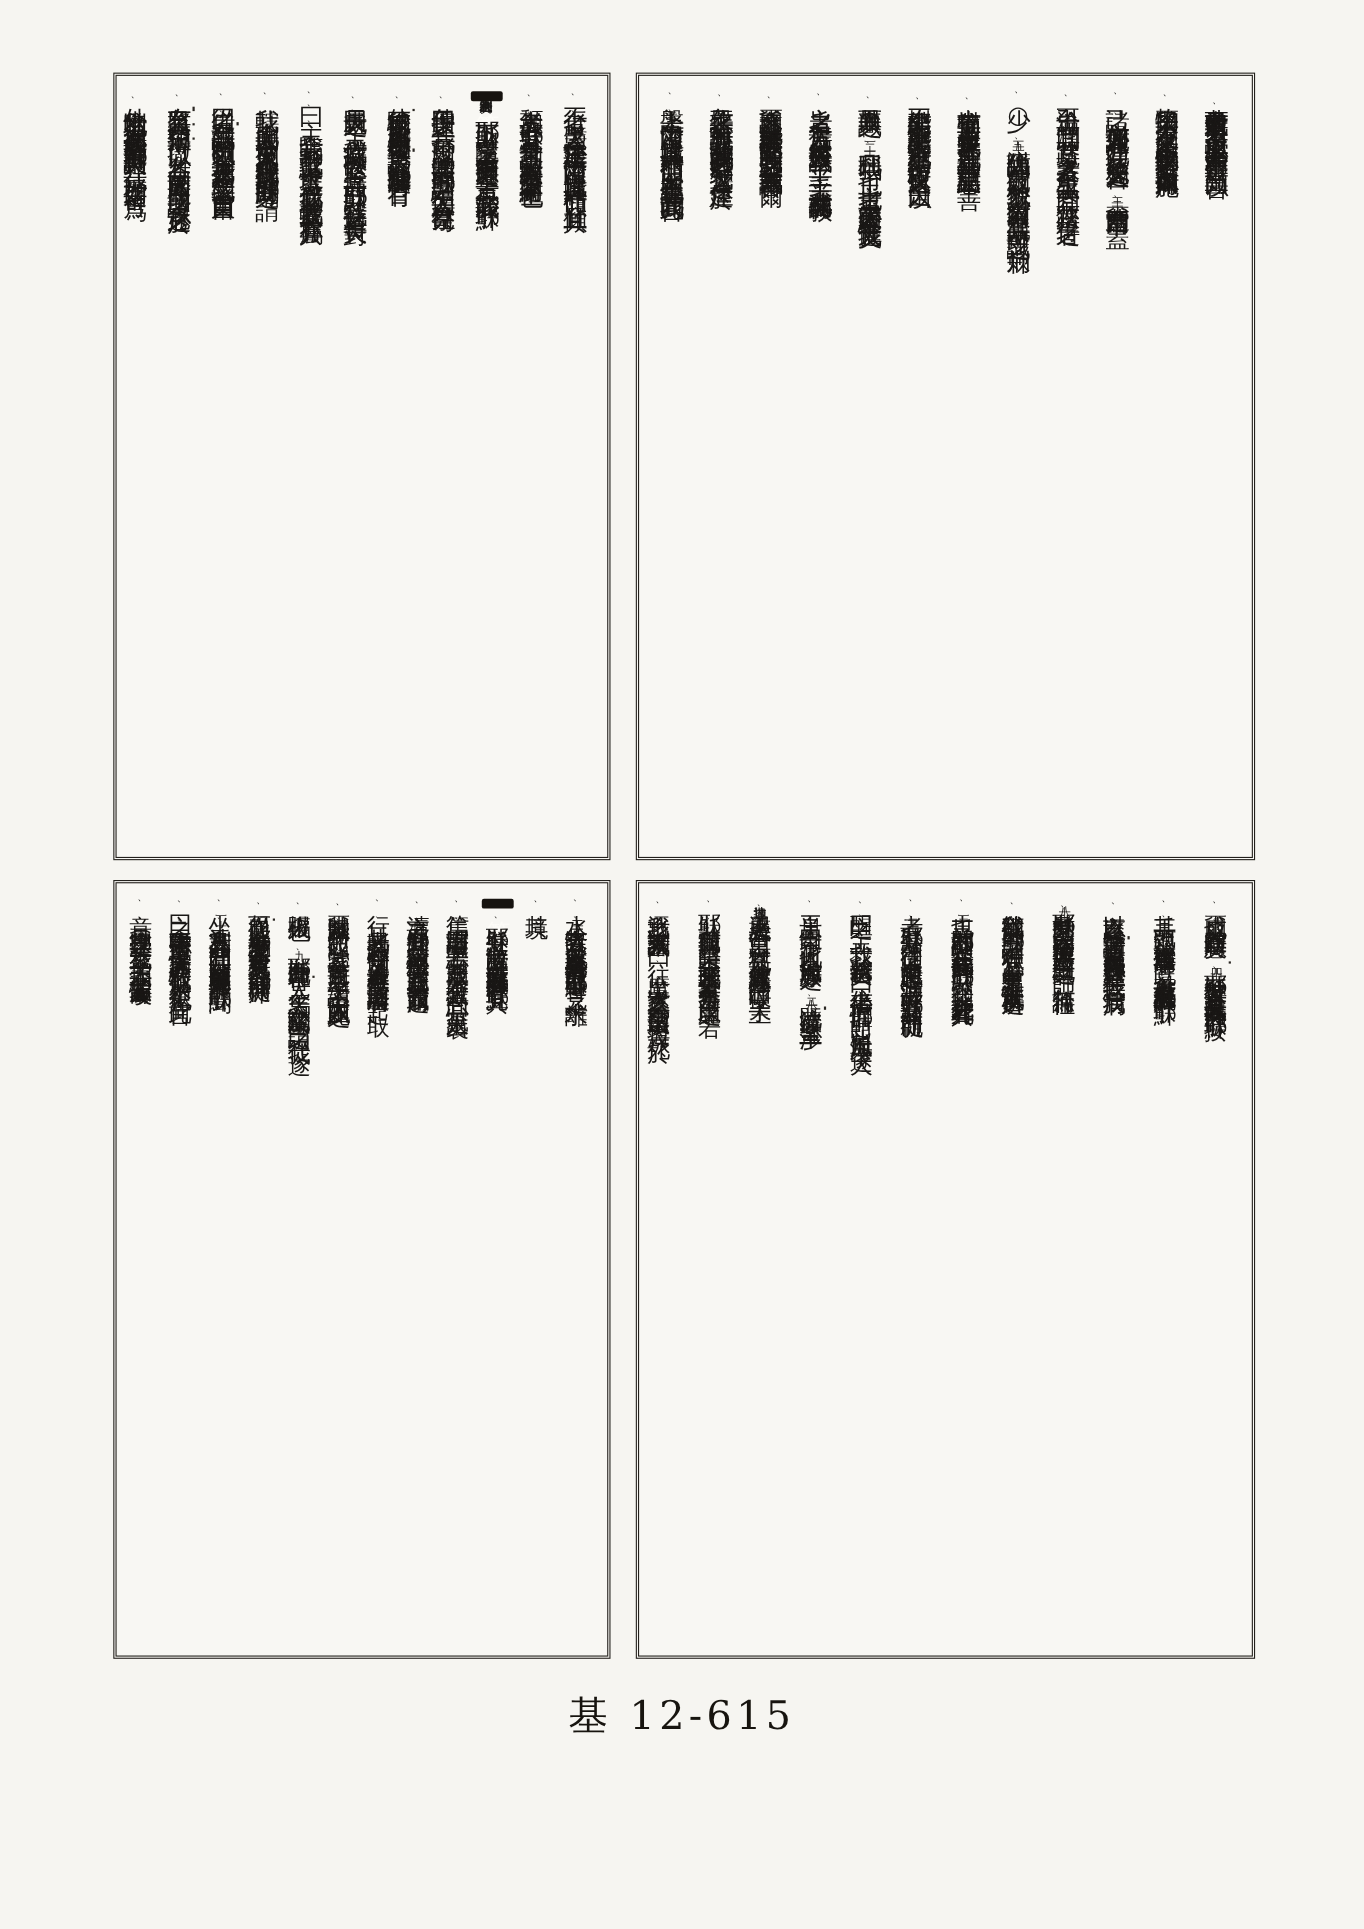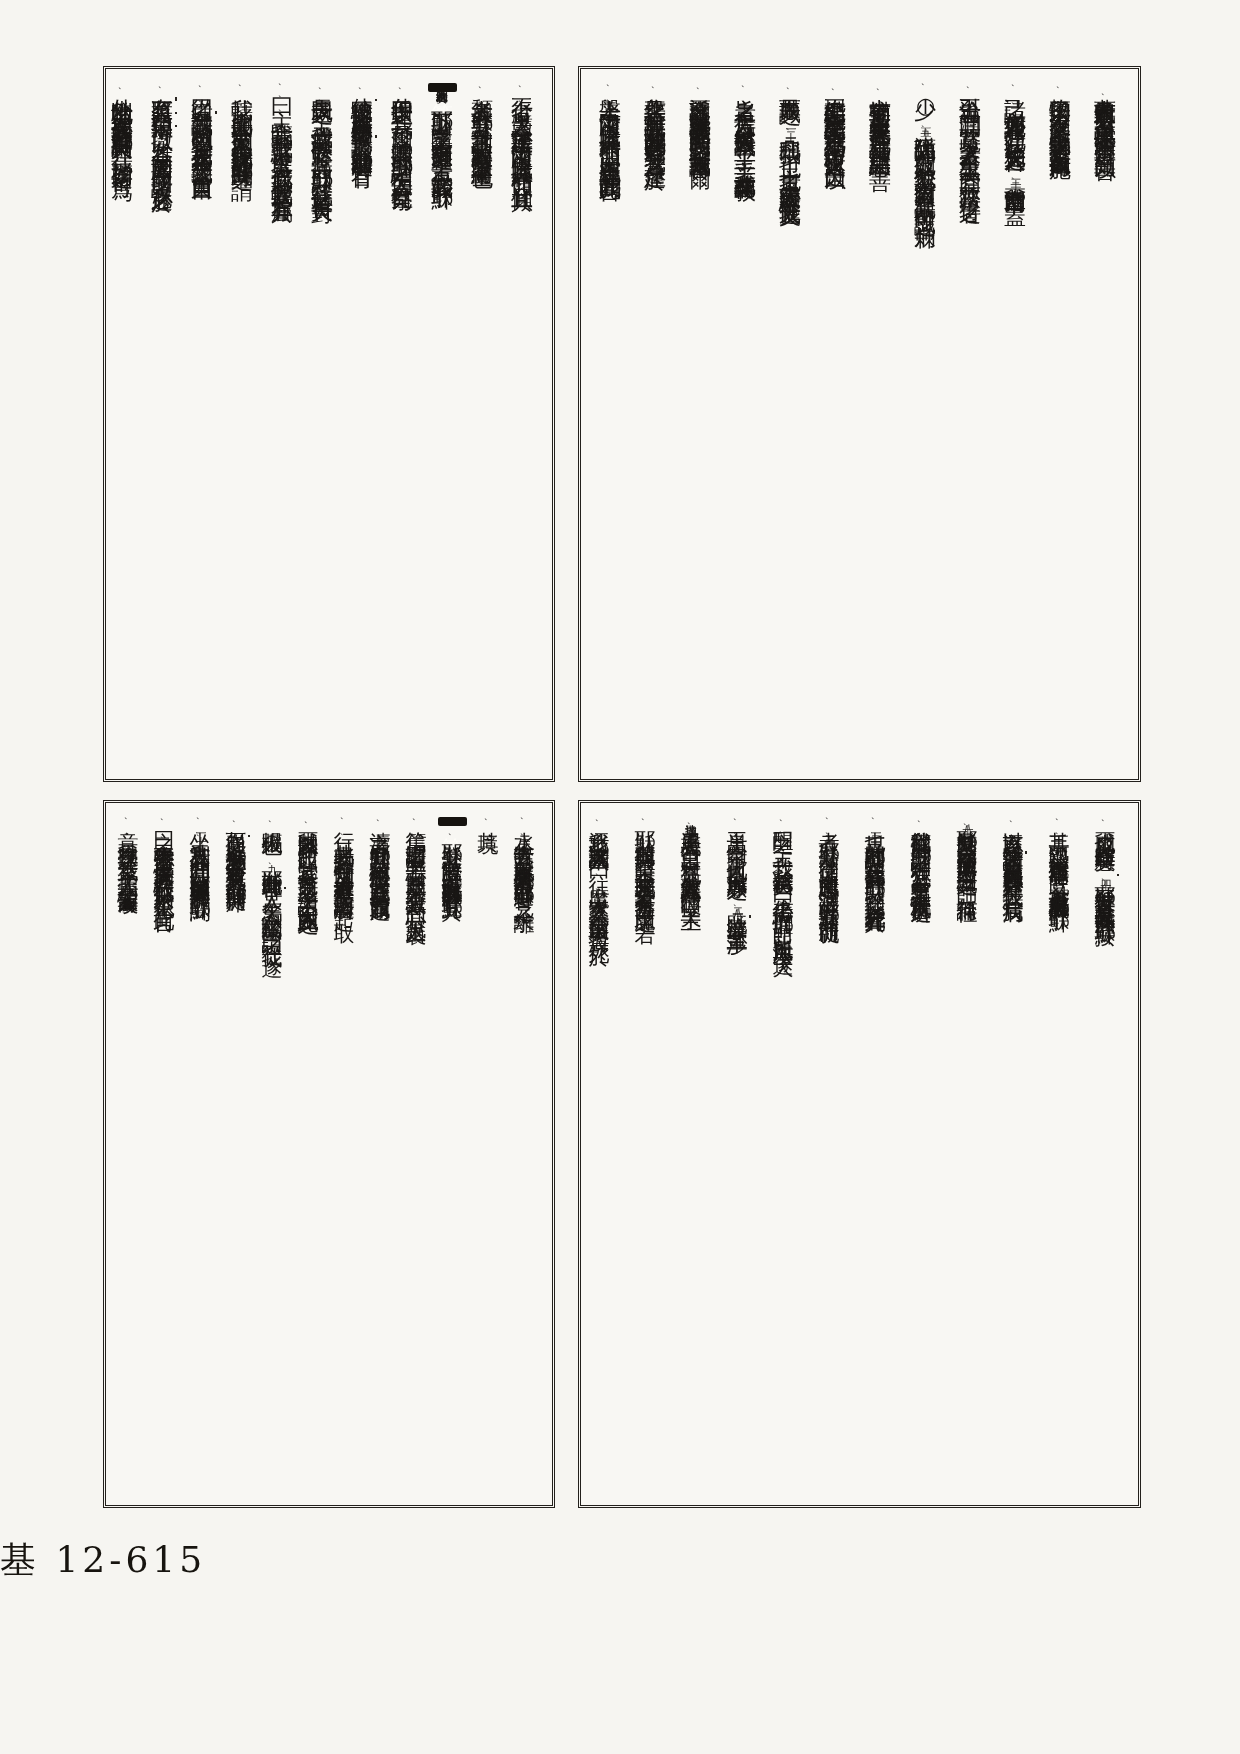--- a/index.html
+++ b/index.html
@@ -37,20 +37,21 @@
   .v{font-size:11px;letter-spacing:0;}        
   .n{font-size:12px;letter-spacing:0;}        
   .h{                                         
     background:#16130f;color:#fdfcf8;
     padding:3px 2px;margin:2px 0;
     font-size:22px;border-radius:2px;
   }
   .pn{border-right:2px solid #2a2622;}        
   .footer{
     position:absolute;left:0;top:1536px;width:1240px;
+    text-align:center;
     font-size:36px;letter-spacing:4px;
     color:#17140f;
     font-family:"DejaVu Serif","Liberation Serif",serif;
   }
 </style>
 </head>
 <body>
 
 <div class="sheet">
   <div class="pagebox pb-tr">

